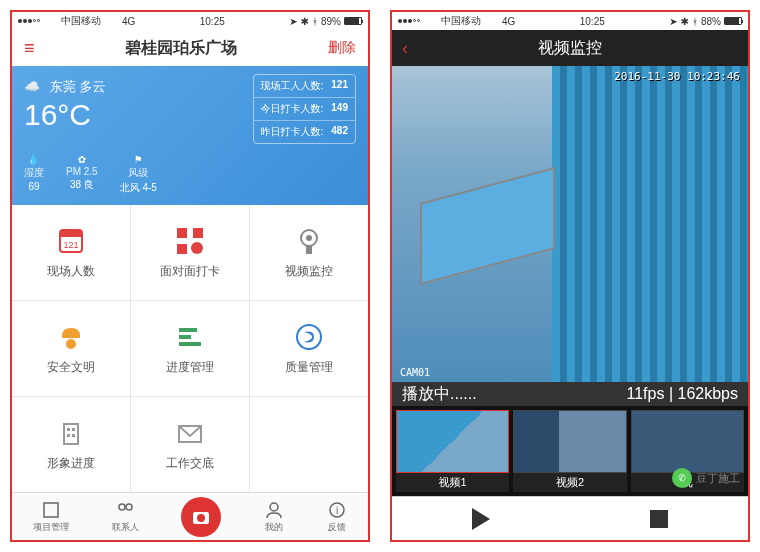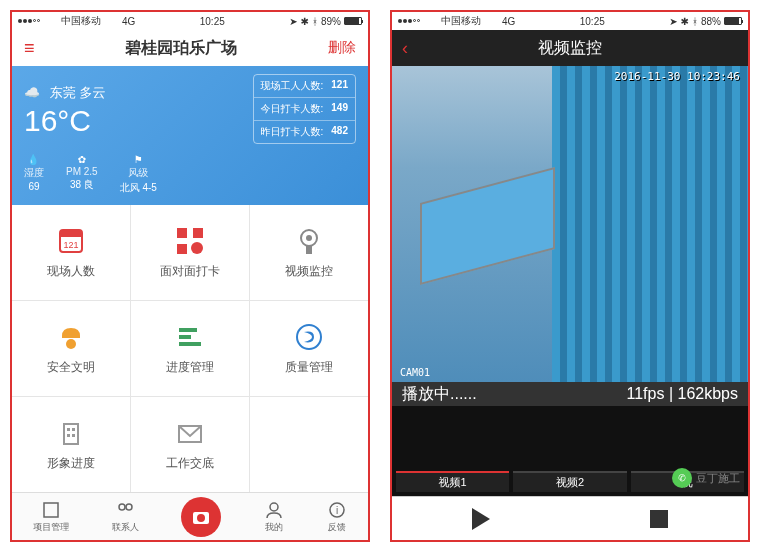--- a/index.html
+++ b/index.html
@@ -14,21 +14,21 @@
 .battery { width: 18px; height: 8px; border: 1px solid #333; border-radius: 1px; position: relative; }
 .battery::after { content: ''; position: absolute; right: -2px; top: 2px; width: 1px; height: 3px; background: #333; }
 .battery-fill { height: 100%; background: #333; }
 
 
 .nav1 { height: 36px; display: flex; align-items: center; justify-content: space-between; padding: 0 12px; font-size: 15px; }
 .hamburger { color: #d33; font-weight: bold; font-size: 18px; }
 .nav1-title { font-weight: 600; color: #333; font-size: 16px; }
 .nav1-del { color: #d33; font-size: 14px; }
 .weather { background: linear-gradient(135deg, #5ba8e8, #3b8fd8); color: #fff; padding: 8px 12px 10px; position: relative; min-height: 110px; }
-.weather-main { display: flex; justify-content: space-between; align-items: center; }
+.weather-main { display: flex; justify-content: space-between; }
 .weather-left { padding-top: 4px; }
 .weather-icon { display: inline-block; margin-right: 6px; }
 .weather-loc { font-size: 13px; margin-bottom: 2px; }
 .weather-temp { font-size: 30px; font-weight: 300; }
 .weather-stats { border: 1px solid rgba(255,255,255,0.5); border-radius: 4px; font-size: 10px; }
 .stat-row { padding: 4px 7px; border-bottom: 1px solid rgba(255,255,255,0.4); display: flex; justify-content: space-between; gap: 8px; }
 .stat-row:last-child { border-bottom: none; }
 .stat-val { font-weight: 600; }
 .weather-bottom { display: flex; gap: 22px; margin-top: 10px; font-size: 10px; }
 .wb-item { display: flex; flex-direction: column; align-items: center; gap: 1px; }
@@ -44,21 +44,21 @@
 
 
 .nav2 { height: 36px; background: #222; color: #fff; display: flex; align-items: center; justify-content: center; position: relative; font-size: 16px; }
 .back2 { position: absolute; left: 10px; color: #d33; font-size: 18px; }
 .video-main { flex: 1; position: relative; background: linear-gradient(180deg, #a8c4d8 0%, #7aa8c8 30%, #4a8ab8 100%); overflow: hidden; }
 .building { position: absolute; right: 0; top: 0; bottom: 0; width: 55%; background: repeating-linear-gradient(90deg, #3a9acc, #3a9acc 8px, #2a7aa8 8px, #2a7aa8 15px), repeating-linear-gradient(0deg, transparent, transparent 18px, rgba(0,0,0,0.2) 18px, rgba(0,0,0,0.2) 20px); }
 .roof { position: absolute; left: 8%; top: 35%; width: 38%; height: 24%; background: #5aaee0; transform: skewY(-15deg); border: 2px solid #888; }
 .ts-overlay { position: absolute; top: 4px; right: 8px; color: #fff; font-size: 11px; font-family: monospace; text-shadow: 1px 1px #000; }
 .cam-label { position: absolute; bottom: 28px; left: 8px; color: #fff; font-size: 10px; font-family: monospace; }
 .play-status { height: 24px; background: #333; color: #fff; font-size: 16px; display: flex; align-items: center; justify-content: space-between; padding: 0 10px; }
-.thumbs { height: 90px; background: #111; display: flex; gap: 4px; padding: 4px; overflow: hidden; align-items: flex-end; }
+.thumbs { height: 90px; background: #111; display: flex; gap: 4px; padding: 4px; overflow: hidden; }
 .thumb { width: 120px; display: flex; flex-direction: column; }
 .thumb-img { flex: 1; background: #456; border: 1px solid #444; }
 .thumb.active .thumb-img { border-color: #d33; }
 .thumb-img.v1 { background: linear-gradient(135deg,#3a9acc 50%,#7aa8c8 50%); }
 .thumb-img.v2 { background: linear-gradient(90deg,#2a4a6a 40%,#6a8aaa 40%); }
 .thumb-img.v3 { background: #3a5a7a; }
 .thumb-label { color: #fff; font-size: 11px; text-align: center; padding: 2px 0; background: #222; }
 .controls { height: 44px; background: #fff; display: flex; align-items: center; justify-content: space-around; border-top: 1px solid #ccc; position: relative; }
 .play-icon { width: 0; height: 0; border-left: 18px solid #333; border-top: 11px solid transparent; border-bottom: 11px solid transparent; }
 .stop-icon { width: 18px; height: 18px; background: #333; }

